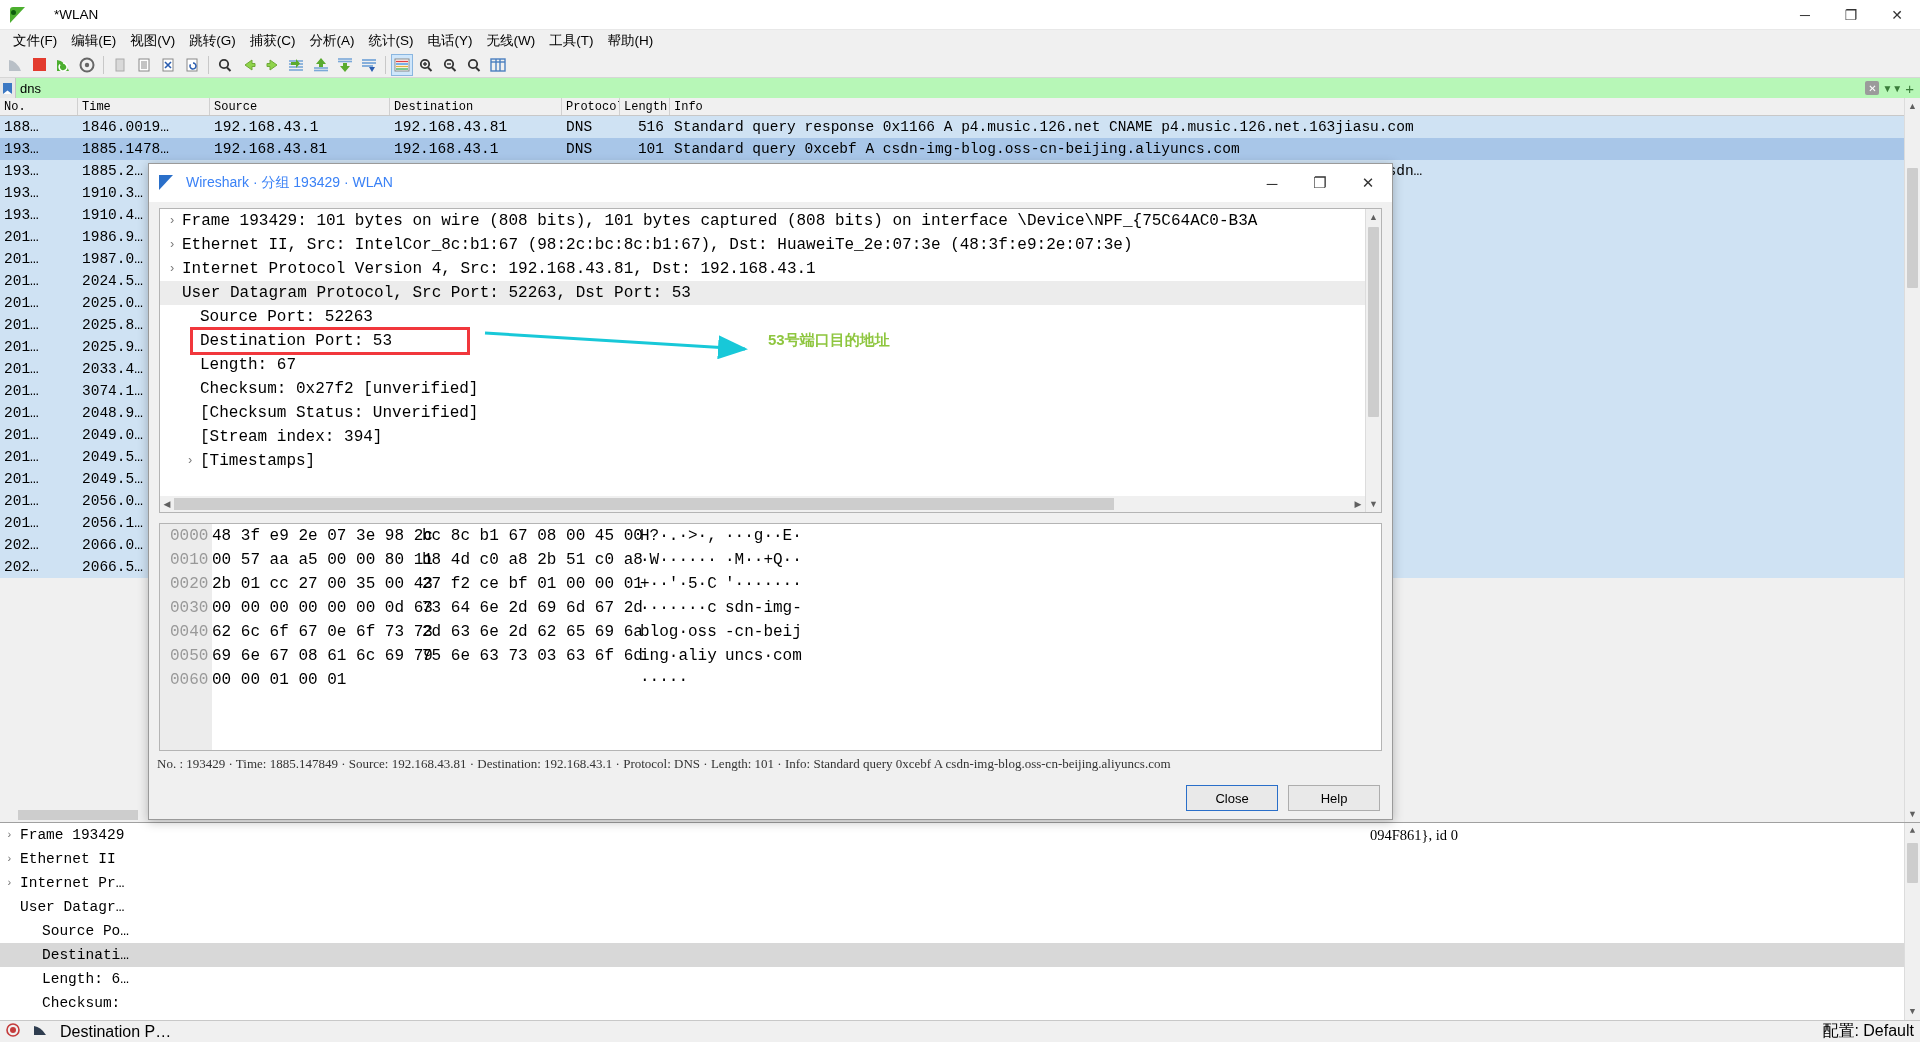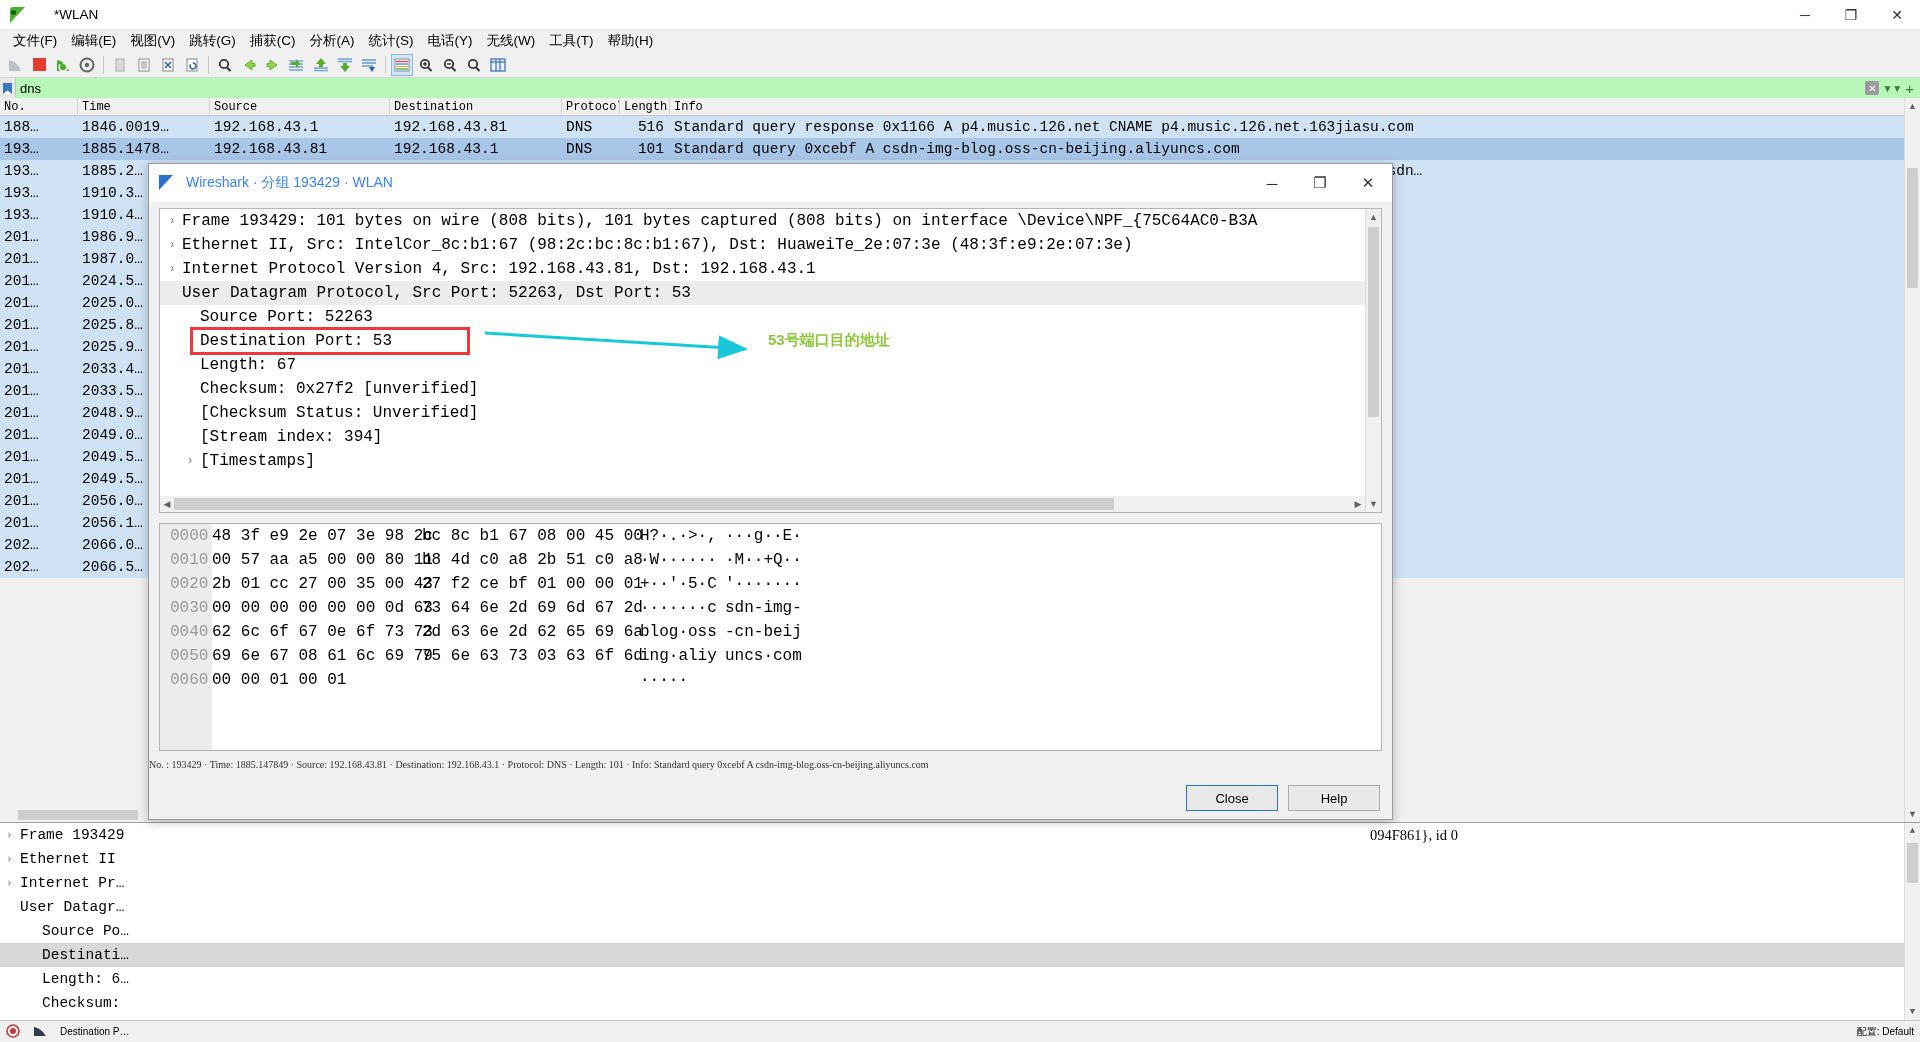--- a/index.html
+++ b/index.html
@@ -85,21 +85,21 @@
   
   .bottom-pane {
     flex:0 0 198px; border-top:1px solid #a0a0a0; background:#fff;
     font-family:"Liberation Mono", monospace; font-size:14.5px; overflow:hidden; position:relative;
   }
   .btree-row { height:24px; display:flex; align-items:center; padding-left:6px; white-space:nowrap;}
   .btree-row .arrow { width:14px; color:#777; font-size:11px; }
 
   .statusbar {
     flex:0 0 22px; background:#f0f0f0; border-top:1px solid #c8c8c8;
-    display:flex; align-items:center; padding:0 6px; gap:12px; font-size:10px;
+    display:flex; align-items:center; padding:0 6px; gap:12px; font-size:16px;
   }
   .statusbar .sb-right { margin-left:auto; display:flex; align-items:center; gap:6px; }
 
   
   .vscroll {
     position:absolute; right:0; top:0; width:16px; bottom:0; background:#f0f0f0;
     border-left:1px solid #dcdcdc;
   }
   .vscroll .thumb { position:absolute; left:2px; right:2px; background:#cdcdcd; border-radius:1px; }
   .vscroll .arr { position:absolute; left:0; right:0; height:16px; display:flex;
@@ -147,22 +147,22 @@
     height:24px; display:flex; align-items:center; font-family:"Liberation Mono", monospace;
     font-size:16px; color:#000; position:relative; white-space:pre;
   }
   .hexrow .off { width:52px; color:#999; padding-left:10px; }
   .hexrow .b1 { width:210px; }
   .hexrow .b2 { width:218px; }
   .hexrow .a1 { width:85px; }
   .hexrow .a2 { width:85px; }
 
   .dlg-status {
-    height:26px; display:flex; align-items:center; padding-left:0;
-    font-family:"Liberation Serif", serif; font-size:10px; color:#333;
+    height:26px; display:flex; align-items:center; padding-left:8px;
+    font-family:"Liberation Serif", serif; font-size:13px; color:#333;
   }
   .dlg-buttons { height:42px; display:flex; align-items:center; justify-content:flex-end; padding-right:12px; gap:10px; }
   .dbtn {
     min-width:92px; height:26px; background:#e9e9e9; border:1px solid #adadad;
     display:flex; align-items:center; justify-content:center; font-size:13px; color:#000;
   }
   .dbtn.primary { border:1px solid #2a6fc9; }
 
   
   .anno-box {
@@ -482,21 +482,21 @@
           <div class="col-no">201…</div>
           <div class="col-time">2033.4…</div>
           <div class="col-src"></div>
           <div class="col-dst"></div>
           <div class="col-proto"></div>
           <div class="col-len"></div>
           <div class="col-info"></div>
         </div>
         <div class="prow alt">
           <div class="col-no">201…</div>
-          <div class="col-time">2033.5…</div>
+          <div class="col-time">3074.1…</div>
           <div class="col-src"></div>
           <div class="col-dst"></div>
           <div class="col-proto"></div>
           <div class="col-len"></div>
           <div class="col-info">124.237.176.16…</div>
         </div>
         <div class="prow alt">
           <div class="col-no">201…</div>
           <div class="col-time">2048.9…</div>
           <div class="col-src"></div>

